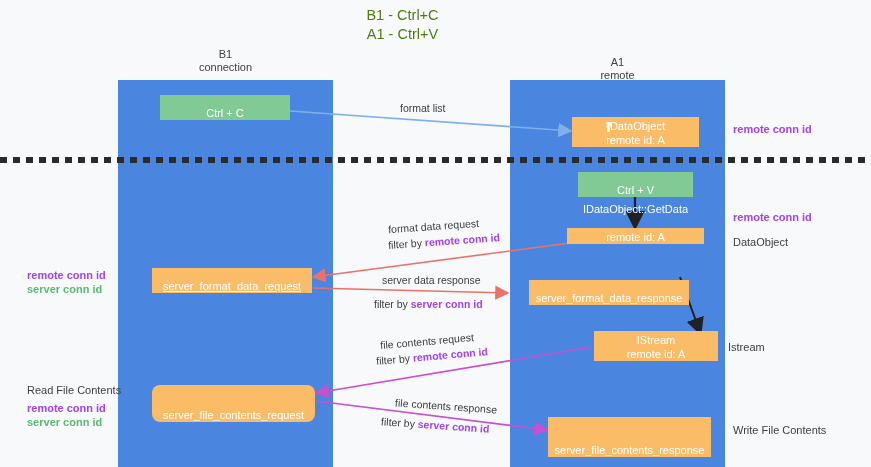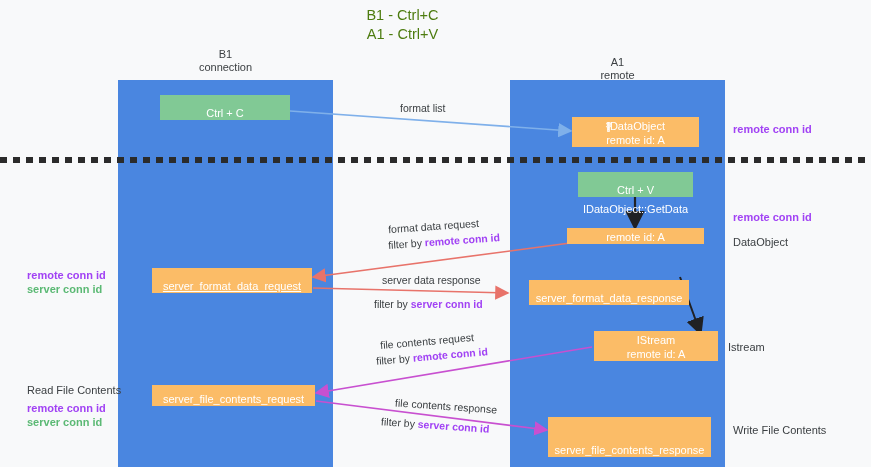--- a/index.html
+++ b/index.html
@@ -135,21 +135,21 @@
 
   <div class="box orange" style="left:485px;top:280px;width:160px;height:25px;margin-left:44px;">
     <span>server_format_data_response</span>
   </div>
 
   <div class="box orange" style="left:594px;top:331px;width:124px;height:30px;">
     <span>IStream</span>
     <span>remote id: A</span>
   </div>
 
-  <div class="box orange" style="left:152px;top:385px;width:163px;height:21px;">
+  <div class="box orange" style="left:152px;top:385px;width:163px;height:37px;border-radius:8px;">
     <span>server_file_contents_request</span>
   </div>
 
   <div class="box orange" style="left:548px;top:417px;width:163px;height:40px;">
     <span>server_file_contents_response</span>
   </div>
 
   <div class="sidelabel purple" style="left:733px;top:122px;">remote conn id</div>
   <div class="sidelabel purple" style="left:733px;top:210px;">remote conn id</div>
   <div class="sidelabel dark" style="left:733px;top:235px;">DataObject</div>

